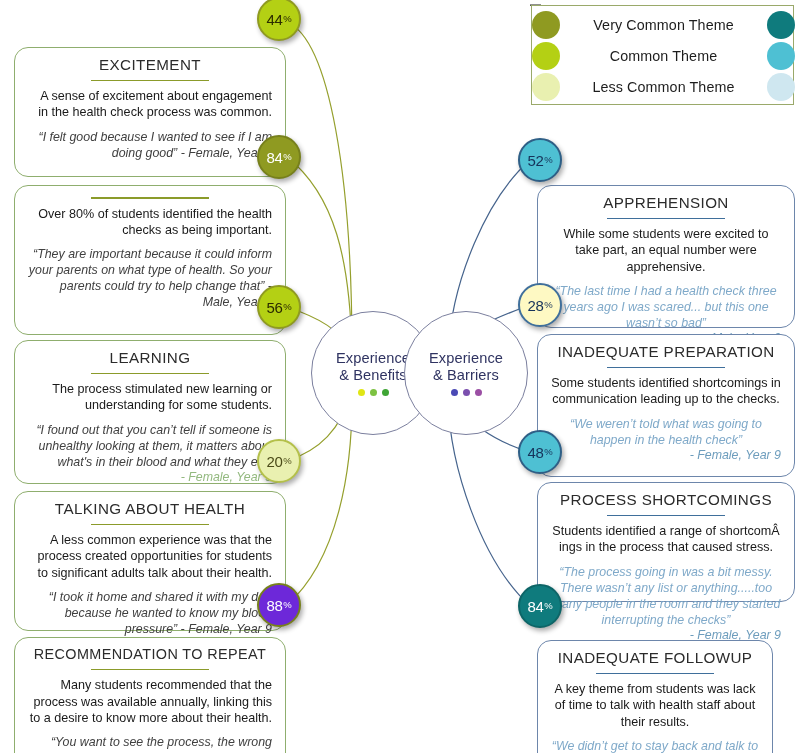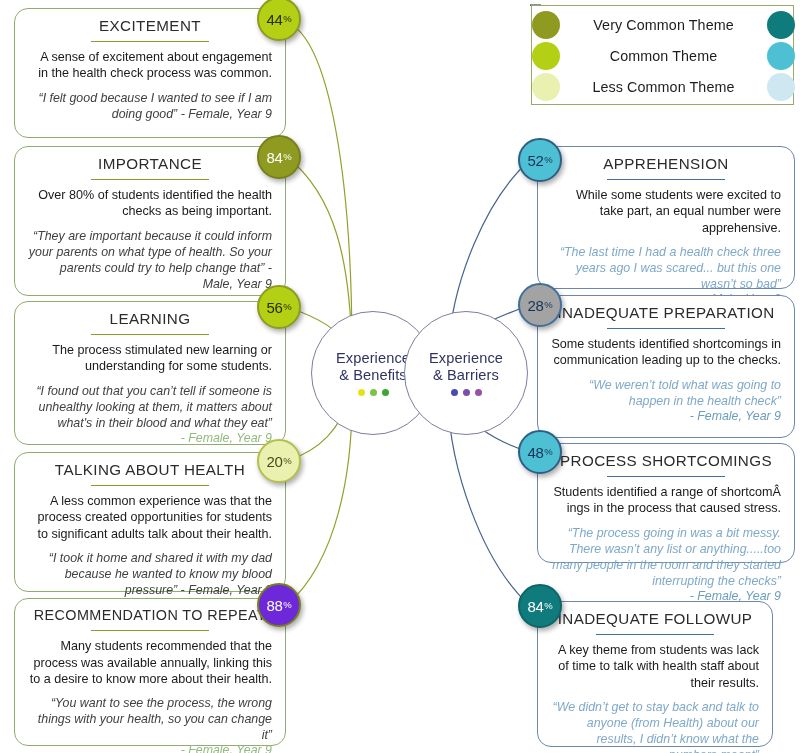--- a/index.html
+++ b/index.html
@@ -11,20 +11,21 @@
   #stage{position:absolute;inset:0;width:800px;height:753px;}
 
   
   #wires{position:absolute;left:0;top:0;width:800px;height:753px;z-index:1;}
 
   
   .card{
     position:absolute;z-index:3;box-sizing:border-box;
     background:#ffffff;border-radius:14px;
     padding:8px 13px 18px 13px;
+    margin-top:39px;
   }
   .card.left{border:1.4px solid #8fae6e;}
   .card.right{border:1.4px solid #6d86ab;}
 
   .card-title{
     text-align:center;font-size:15.2px;letter-spacing:.4px;
     color:#2b2b2b;font-weight:400;line-height:1.1;
     padding-bottom:3px;margin:1px 0 0 0;white-space:nowrap;
   }
   .title-rule{height:1.6px;width:118px;margin:3px auto 7px auto;}
@@ -38,21 +39,21 @@
     font-size:12.4px;line-height:1.3;font-style:italic;margin:0;
   }
   .card.left .card-quote{color:#404040;}
   .card.right .card-quote{color:#7fa9c9;}
   .card-attrib{
     font-size:12.4px;font-style:italic;display:block;text-align:right;
   }
   .card.left .card-attrib{color:#93b97f;}
   .card.right .card-attrib{color:#6d9dbd;}
   .ta-r{text-align:right;}
-  .ta-l{text-align:right;}
+  .ta-l{text-align:center;}
 
   
   .badge{
     position:absolute;z-index:6;border-radius:50%;
     display:flex;align-items:center;justify-content:center;
     box-shadow:2px 3px 5px rgba(0,0,0,.33);
     box-sizing:border-box;
   }
   .badge .num{font-size:15px;line-height:1;letter-spacing:-.2px;}
   .badge .pct{font-size:9.5px;line-height:1;margin-left:.5px;}
@@ -189,21 +190,20 @@
   </div>
 
   <div class="card left" id="L0" style="left:14px;top:8px;width:272px;height:130px">
     <div class="card-title">EXCITEMENT</div>
     <div class="title-rule"></div>
     <div class="card-body ta-r">A sense of excitement about engagement in the health check process was common.</div>
     <div class="card-quote ta-r">“I felt good because I wanted to see if I am doing good” - Female, Year 9</div>
   </div>
 
   <div class="card left" id="L1" style="left:14px;top:146px;width:272px;height:150px">
-    <div class="card-title">IMPORTANCE</div>
     <div class="title-rule"></div>
     <div class="card-body ta-r">Over 80% of students identified the health checks as being important.</div>
     <div class="card-quote ta-r">“They are important because it could inform your parents on what type of health. So your parents could try to help change that” - Male, Year 9</div>
   </div>
 
   <div class="card left" id="L2" style="left:14px;top:301px;width:272px;height:144px">
     <div class="card-title">LEARNING</div>
     <div class="title-rule"></div>
     <div class="card-body ta-r">The process stimulated new learning or understanding for some students.</div>
     <div class="card-quote ta-r">“I found out that you can’t tell if someone is unhealthy looking at them, it matters about what's in their blood and what they eat”</div>
@@ -275,21 +275,21 @@
   </div>
   <div class="badge" id="B-L4" style="left: 257px; top: 583px; width: 44px; height: 44px; background: #6d28d9; border: 2px solid rgb(119, 128, 28); color: rgb(255, 255, 255);">
     <span class="num">88</span>
       <span class="pct">%</span>
   </div>
 
   <div class="badge" id="B-R0" style="left: 518px; top: 138px; width: 44px; height: 44px; background: rgb(78, 192, 211); border: 2px solid rgb(46, 95, 134); color: rgb(22, 51, 90);">
     <span class="num">52</span>
       <span class="pct">%</span>
   </div>
-  <div class="badge" id="B-R1" style="left: 518px; top: 283px; width: 44px; height: 44px; background: #a3a3a3; border: 2px solid rgb(63, 111, 155); color: rgb(22, 51, 90);">
+  <div class="badge" id="B-R1" style="left: 518px; top: 283px; width: 44px; height: 44px; background: #fef9c3; border: 2px solid rgb(63, 111, 155); color: rgb(22, 51, 90);">
     <span class="num">28</span>
       <span class="pct">%</span>
   </div>
   <div class="badge" id="B-R2" style="left: 518px; top: 430px; width: 44px; height: 44px; background: rgb(78, 192, 211); border: 2px solid rgb(46, 95, 134); color: rgb(22, 51, 90);">
     <span class="num">48</span>
       <span class="pct">%</span>
   </div>
   <div class="badge" id="B-R3" style="left: 518px; top: 584px; width: 44px; height: 44px; background: rgb(15, 123, 125); border: 2px solid rgb(13, 101, 103); color: rgb(255, 255, 255);">
     <span class="num">84</span>
       <span class="pct">%</span>

